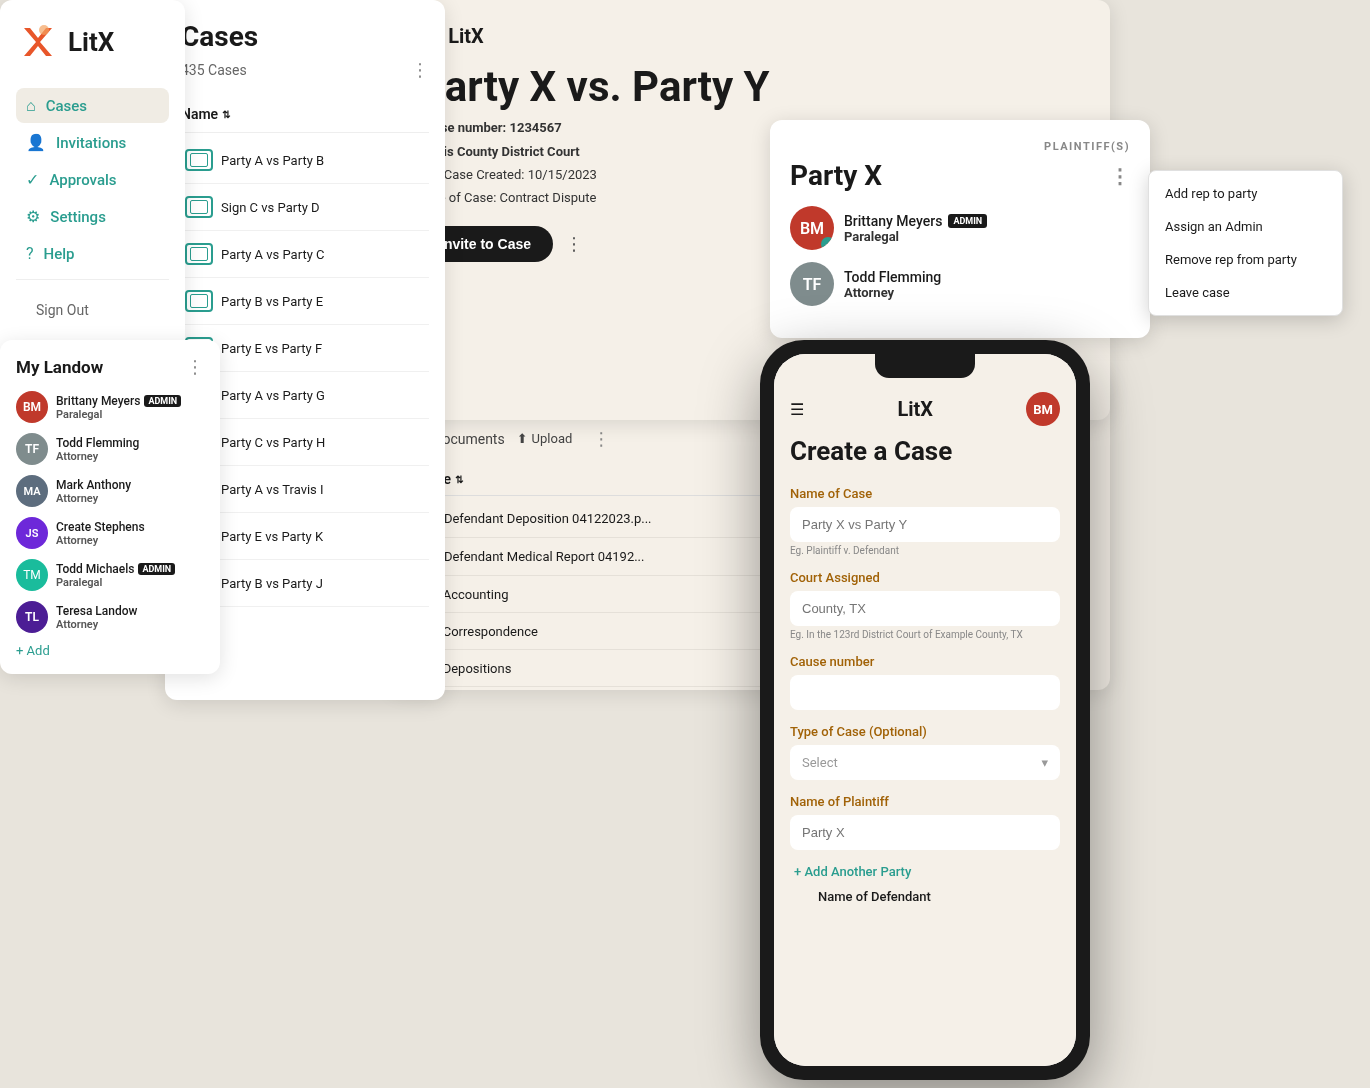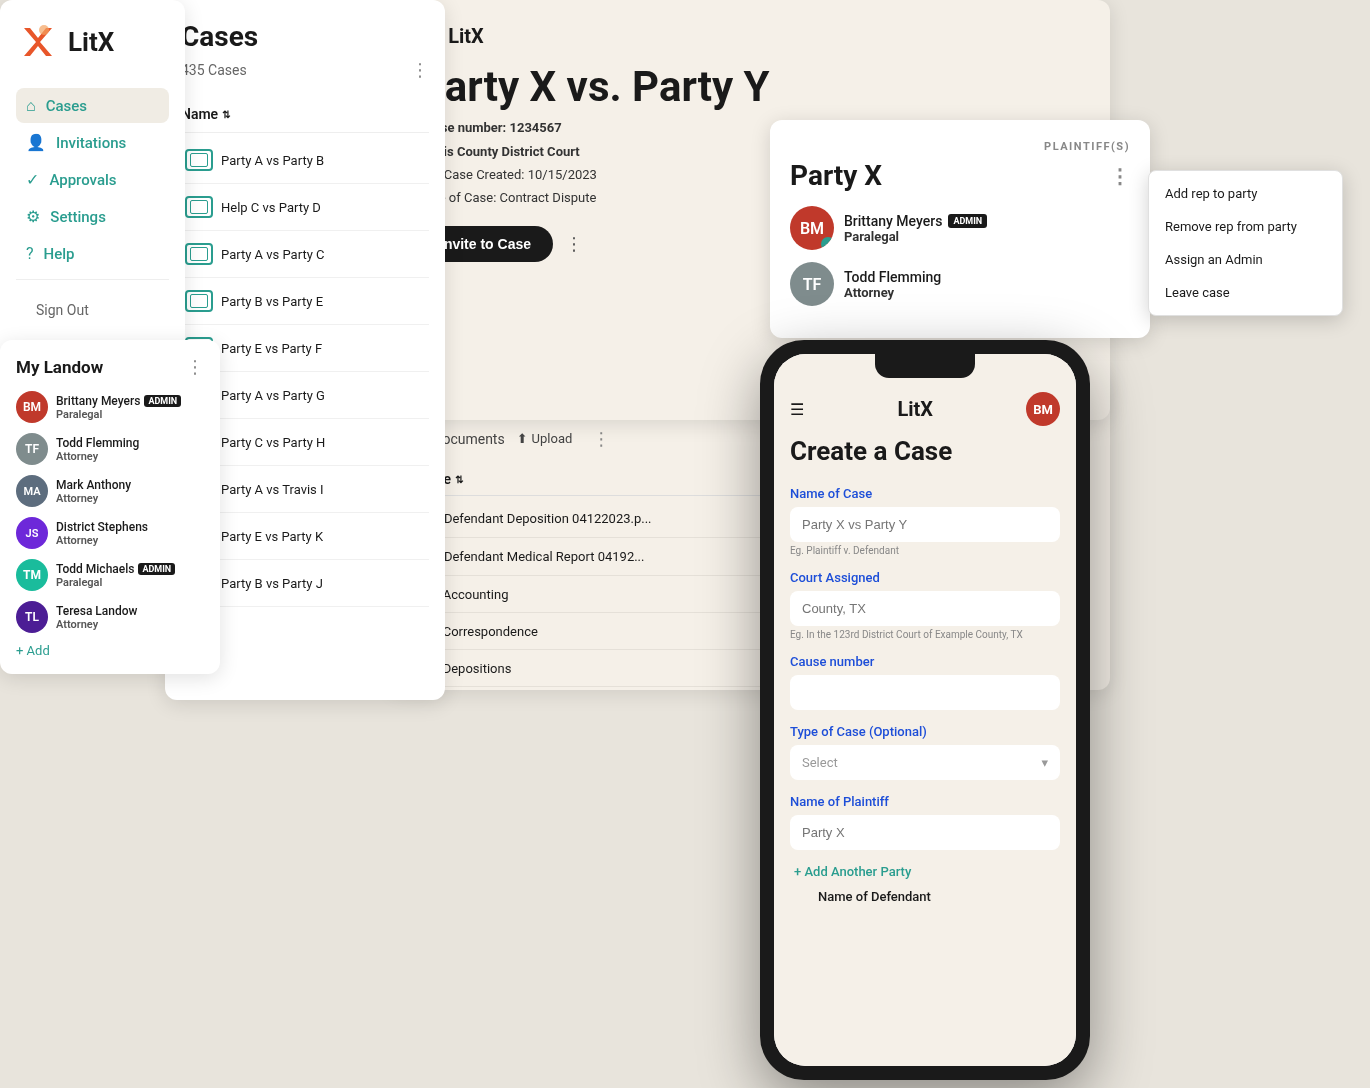--- a/index.html
+++ b/index.html
@@ -288,21 +288,21 @@
       background: #c0392b; display: flex; align-items: center; justify-content: center;
       font-size: 13px; font-weight: 700; color: #fff;
     }
     .phone-content {
       flex: 1; overflow: hidden;
       background: #f5f0e8;
       padding: 0 16px 16px;
     }
     .phone-form-title { font-size: 26px; font-weight: 700; color: #1a1a1a; margin-bottom: 20px; }
     .form-group { margin-bottom: 14px; }
-    .form-label { font-size: 13px; color: #1d4ed8; font-weight: 500; margin-bottom: 6px; }
+    .form-label { font-size: 13px; color: #a16207; font-weight: 500; margin-bottom: 6px; }
     .form-input {
       width: 100%; background: #fff;
       border: none; border-radius: 8px;
       padding: 10px 12px; font-size: 13px; color: #999;
     }
     .form-hint { font-size: 10px; color: #888; margin-top: 3px; }
     .form-select {
       width: 100%; background: #fff;
       border: none; border-radius: 8px;
       padding: 10px 12px; font-size: 13px; color: #999;
@@ -388,28 +388,28 @@
     <div class="avatar" style="background:#5d6d7e; width:32px;height:32px;font-size:11px;">MA</div>
     <div class="member-info">
       <div class="member-name">Mark Anthony</div>
       <div class="member-role">Attorney</div>
     </div>
   </div>
 
   <div class="party-member">
     <div class="avatar" style="background:#6d28d9; width:32px;height:32px;font-size:11px;">JS</div>
     <div class="member-info">
-      <div class="member-name">District Stephens</div>
+      <div class="member-name">Create Stephens</div>
       <div class="member-role">Attorney</div>
     </div>
   </div>
 
   <div class="party-member">
     <div class="avatar-img" style="background:#1abc9c;">
-      <span style="font-size:12px;font-weight:700;color:#fff;">TM</span>
+      <span style="font-size:12px;font-weight:400;color:#fff;">TM</span>
     </div>
     <div class="member-info">
       <div class="member-name">
         <span>Todd Michaels</span>
         <span class="admin-badge">ADMIN</span>
       </div>
       <div class="member-role">Paralegal</div>
     </div>
   </div>
 
@@ -442,21 +442,21 @@
   <div class="case-row">
     <div class="case-icon">
         <div class="case-icon-inner"></div>
       </div>
     <span class="case-name">Party A vs Party B</span>
   </div>
   <div class="case-row">
     <div class="case-icon">
         <div class="case-icon-inner"></div>
       </div>
-    <span class="case-name">Help C vs Party D</span>
+    <span class="case-name">Sign C vs Party D</span>
   </div>
   <div class="case-row">
     <div class="case-icon">
         <div class="case-icon-inner"></div>
       </div>
     <span class="case-name">Party A vs Party C</span>
   </div>
   <div class="case-row">
     <div class="case-icon">
         <div class="case-icon-inner"></div>
@@ -546,22 +546,22 @@
     </div>
     <div>
       <div class="member-name-large">Todd Flemming</div>
       <div class="member-role-large">Attorney</div>
     </div>
   </div>
 </div>
 
 <div class="context-menu">
   <div class="context-menu-item">Add rep to party</div>
+  <div class="context-menu-item">Assign an Admin</div>
   <div class="context-menu-item">Remove rep from party</div>
-  <div class="context-menu-item">Assign an Admin</div>
   <div class="context-menu-item">Leave case</div>
 </div>
 
 <div class="documents-panel">
   <div class="docs-title">Documents</div>
   <div class="docs-count-row">
     <span class="docs-count">96 Documents</span>
     <div class="upload-btn">
       <span>⬆</span>
       <span>Upload</span>

